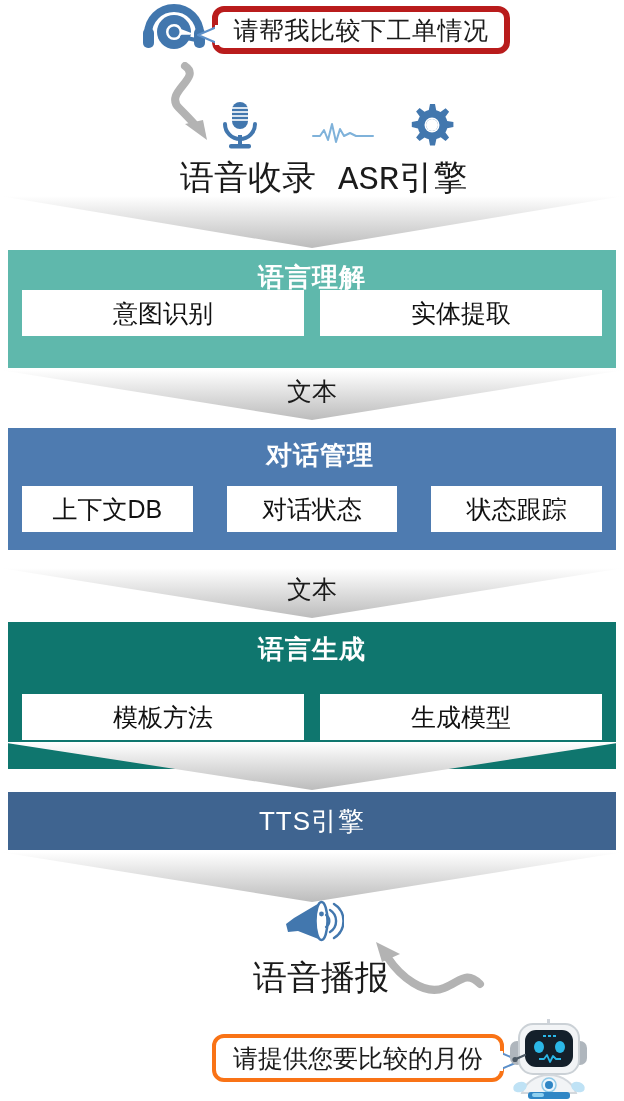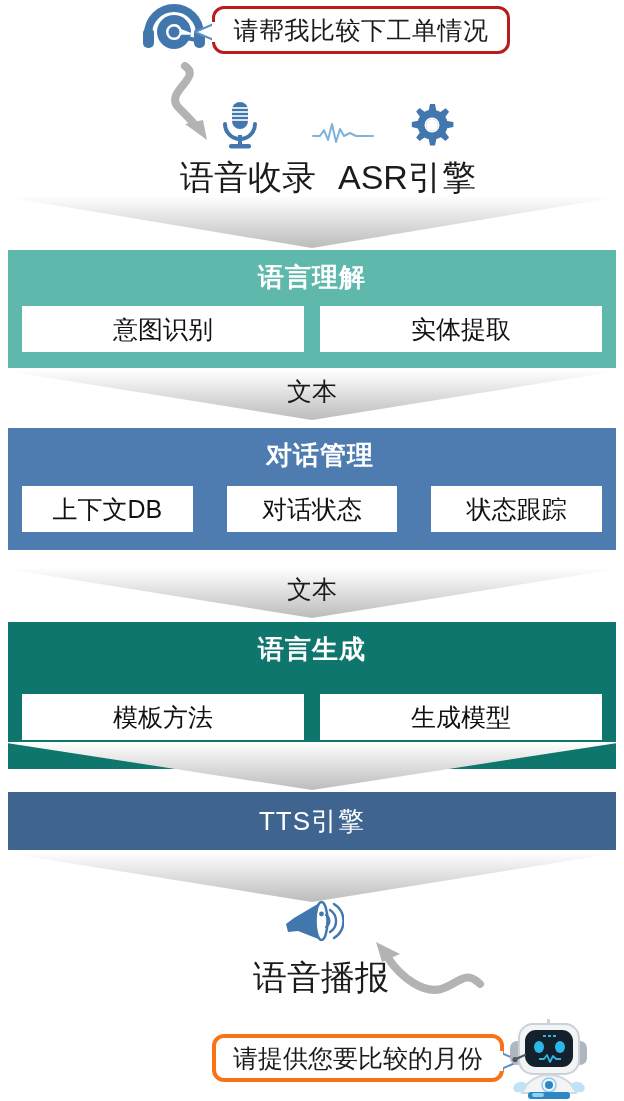--- a/index.html
+++ b/index.html
@@ -17,21 +17,21 @@
 
   
   .abs { position: absolute; }
 
   
   #user-bubble {
     left: 212px;
     top: 6px;
     width: 298px;
     height: 48px;
-    border: 3px solid #b91c1c;
+    border: 6px solid #b91c1c;
     border-radius: 12px;
     background: #ffffff;
     box-sizing: border-box;
     display: flex;
     align-items: center;
     justify-content: center;
   }
   #user-bubble .bubble-text {
     font-size: 25px;
     color: #1b1b1b;
@@ -57,21 +57,21 @@
   #mic-icon { left: 219px; top: 100px; width: 42px; height: 52px; }
   #waveform-icon { left: 312px; top: 120px; width: 62px; height: 26px; }
   #gear-icon { left: 406px; top: 102px; width: 48px; height: 48px; }
 
   .io-label {
     font-size: 34px;
     color: #1b1b1b;
     white-space: nowrap;
   }
   #label-voice-capture { left: 180px; top: 155px; }
-  #label-asr-engine { left: 338px; top: 155px; }
+  #label-asr-engine { left: 338px; top: 155px; font-family: Liberation Mono, monospace; }
 
   
   .chevron {
     left: 0px;
     width: 624px;
   }
   .chevron svg { display: block; width: 100%; height: 100%; }
 
   .chevron-label {
     position: absolute;
@@ -226,21 +226,21 @@
         <stop offset="0%" stop-color="#ffffff"></stop>
         <stop offset="100%" stop-color="#BCBCBC"></stop>
       </linearGradient>
     </defs>
     <polygon points="0,0 624,0 312,52" fill="url(#gchev1)"></polygon>
   </svg>
 </div>
 
 <div class="abs stage" id="stage-nlu" style="top:250px; height:118px; background:#5FB8AC;">
   <div class="stage-title" style="padding-top:14px;">语言理解</div>
-  <div class="stage-boxes" style="margin-top:16px;">
+  <div class="stage-boxes" style="margin-top:0;">
     <div class="stage-box">意图识别</div>
     <div class="stage-box">实体提取</div>
   </div>
 </div>
 
 <div class="abs chevron" style="top:370px; height:50px;">
   <svg viewBox="0 0 624 50" preserveAspectRatio="none">
     <defs>
       <linearGradient id="gchev2" x1="0" y1="0" x2="0" y2="1">
         <stop offset="0%" stop-color="#ffffff"></stop>

